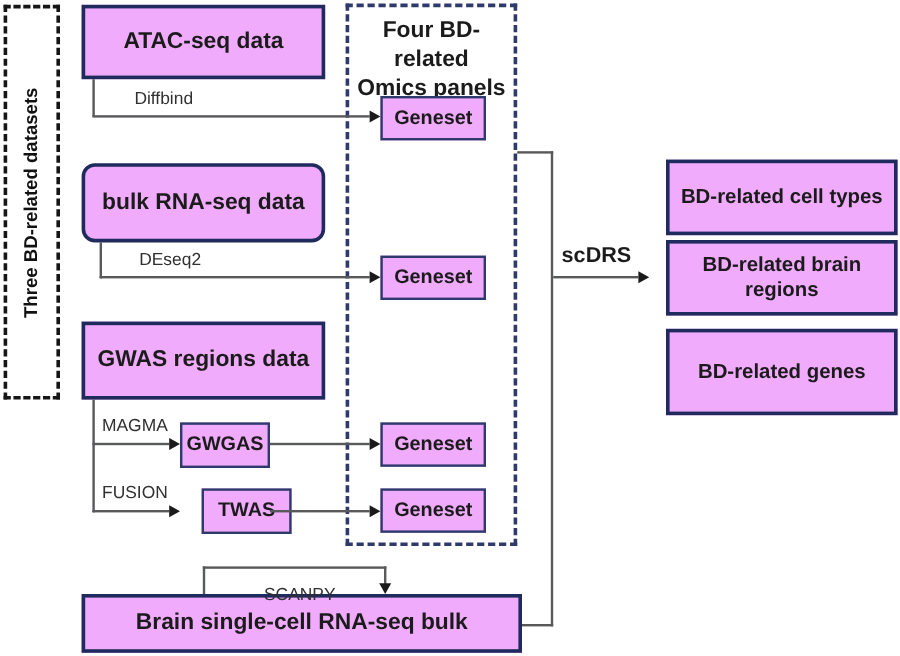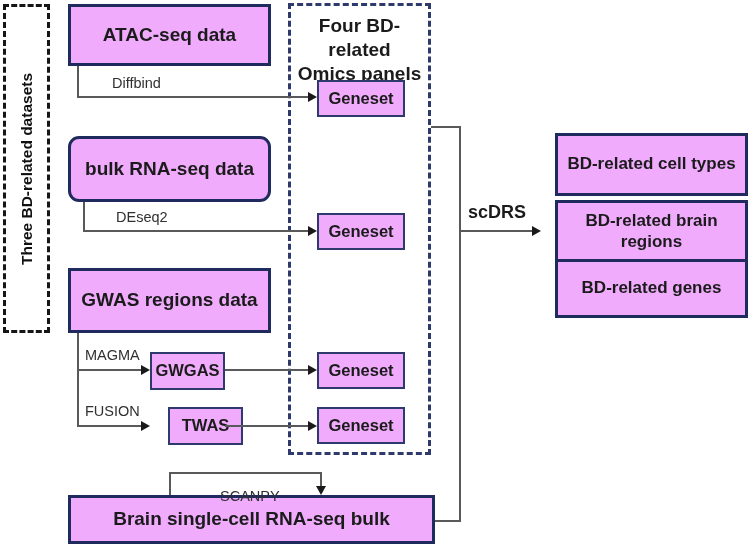--- a/index.html
+++ b/index.html
@@ -93,21 +93,21 @@
   <div class="box small" style="left:150px;top:407px;width:75px;height:38px;margin-left:18px;">
     <span>TWAS</span>
   </div>
 
   <div class="box out" style="left:555px;top:133px;width:193px;height:63px;">
     <span>BD-related cell types</span>
   </div>
   <div class="box out" style="left:555px;top:200px;width:193px;height:63px;padding:0 18px;">
     <span>BD-related brain regions</span>
   </div>
-  <div class="box out" style="left:555px;top:259px;width:193px;height:59px;text-align:right;">
+  <div class="box out" style="left:555px;top:274px;width:193px;height:72px;text-align:right;">
     <span>BD-related genes</span>
   </div>
 
   <div class="box big" style="left:68px;top:495px;width:367px;height:49px;">
     <span>Brain single-cell RNA-seq bulk</span>
   </div>
 
   <div class="vline" style="left:77px;top:66px;height:31px;"></div>
   <div class="hline" style="left:77px;top:96px;width:231px;"></div>
   <div class="arrow-r" style="left:308px;top:92px;"></div>

